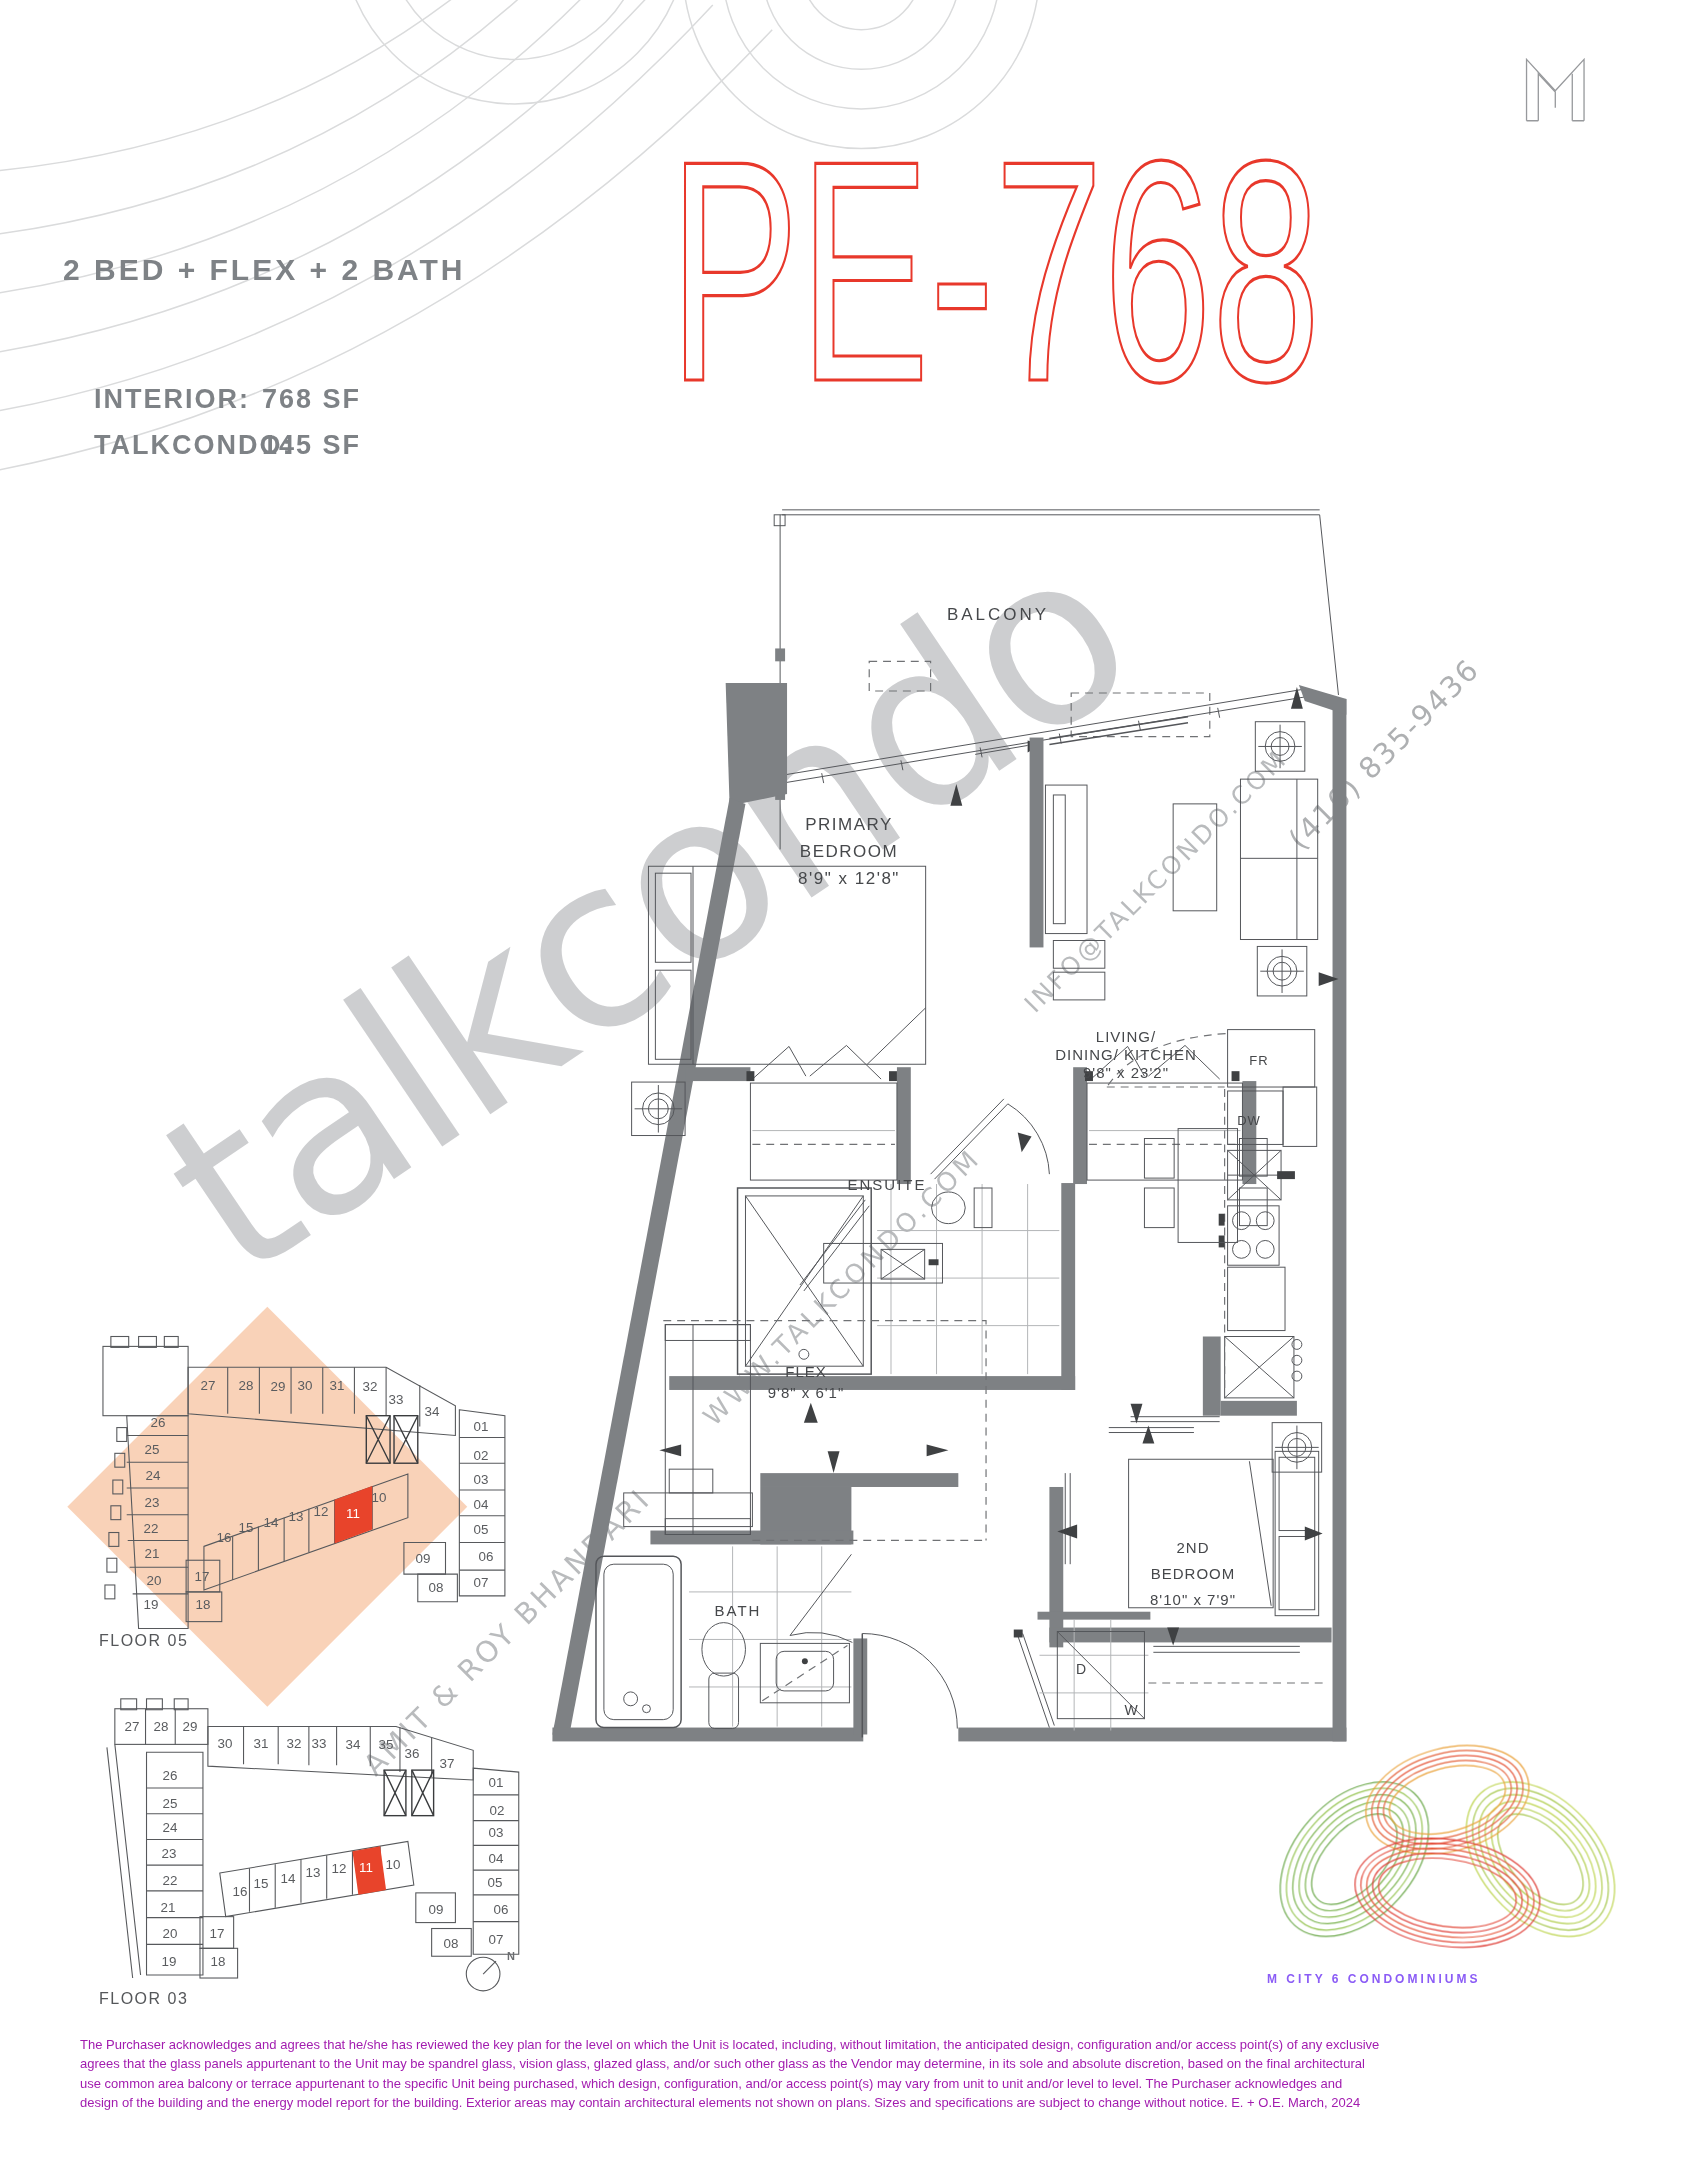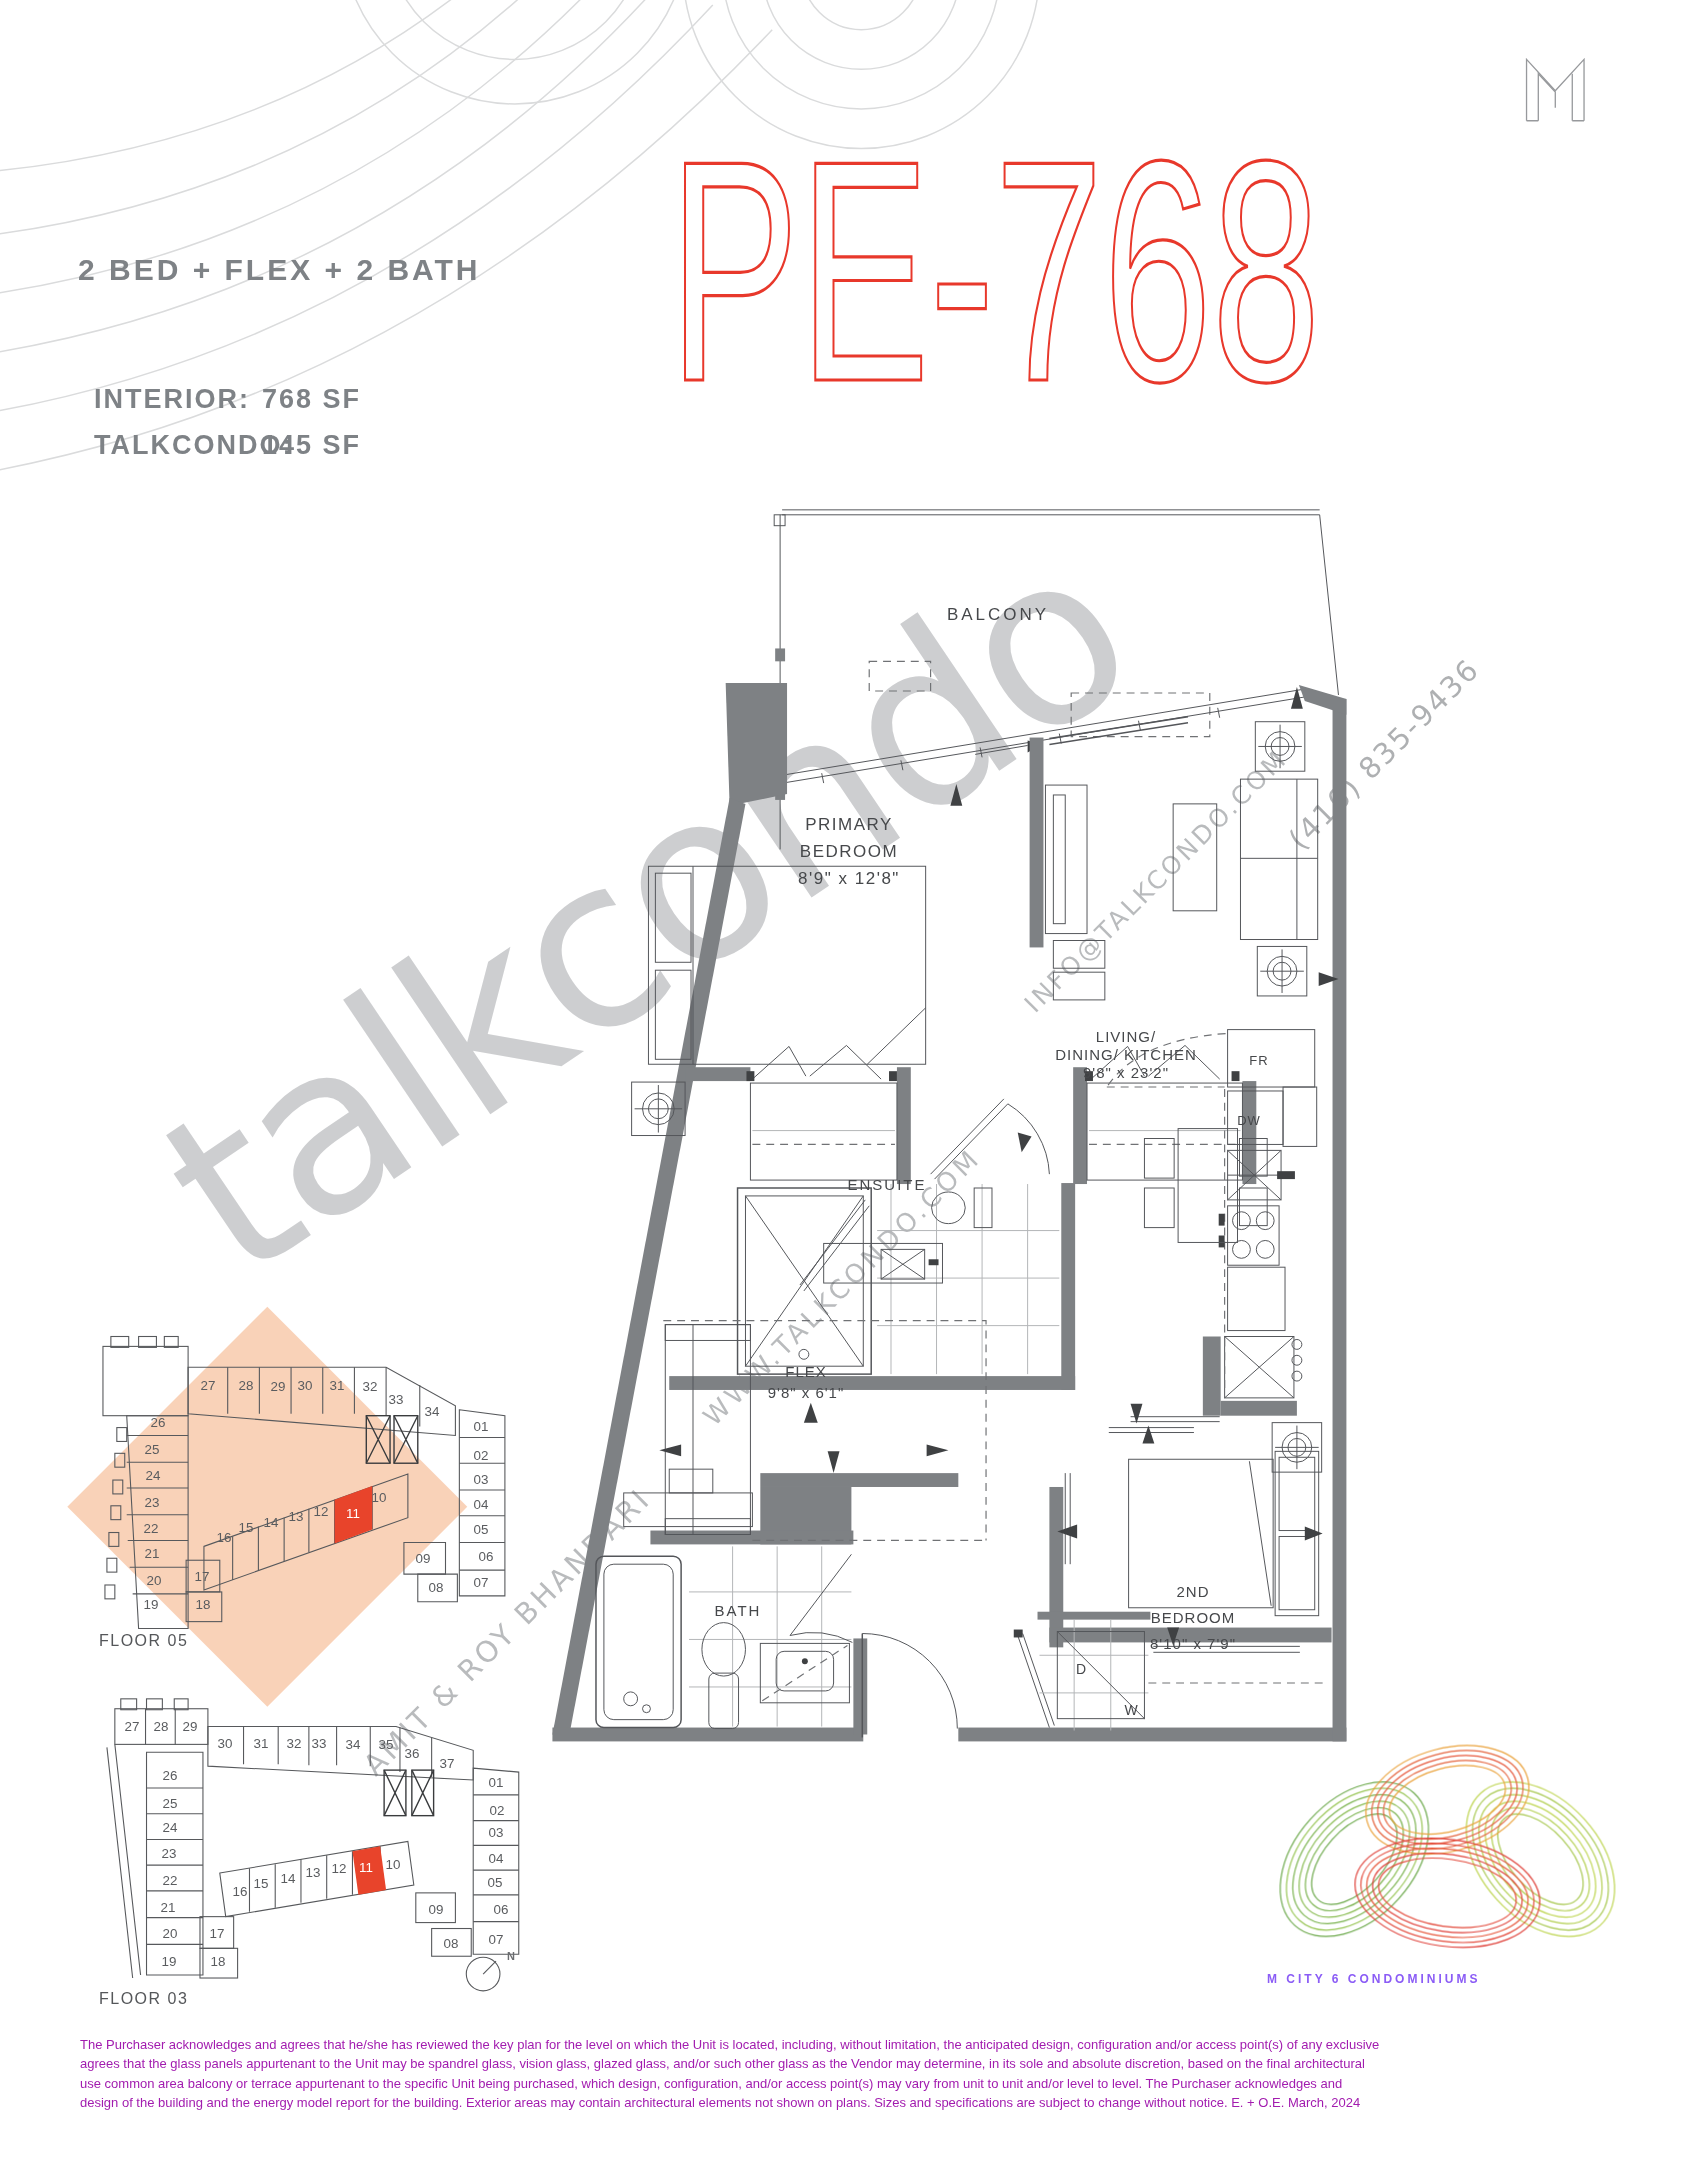--- a/index.html
+++ b/index.html
@@ -1,20 +1,20 @@
 <!DOCTYPE html>
 <html><head>
 <meta charset="utf-8">
 <style>
   html,body{margin:0;padding:0;}
   body{width:1683px;height:2178px;position:relative;background:#ffffff;overflow:hidden;
        font-family:"Liberation Sans",sans-serif;}
   .abs{position:absolute;}
   
-  #unit-type{left:63px;top:253px;font-size:30px;font-weight:700;letter-spacing:3px;color:#7E8286;z-index:3;margin-left:15px;}
+  #unit-type{left:63px;top:253px;font-size:30px;font-weight:700;letter-spacing:3px;color:#7E8286;z-index:3;}
   #specs{left:94px;top:376px;z-index:3;font-size:27px;font-weight:700;letter-spacing:2px;color:#7E8286;line-height:46px;}
   #specs .lbl{display:inline-block;width:168px;}
   #unit-title{left:669px;top:123px;z-index:3;font-size:315px;line-height:297px;font-weight:400;
       color:transparent;-webkit-text-stroke:3.2px #E8382B;white-space:nowrap;
       transform:scaleX(.62);transform-origin:0 0;}
   
   .wm{position:absolute;z-index:1;white-space:nowrap;font-family:"DejaVu Sans",sans-serif;}
   #wm-brand{left:119px;top:1104px;font-size:233px;letter-spacing:-6px;color:rgba(150,153,156,.48);
       transform:rotate(-34deg);transform-origin:0 0;}
   .wm-small{transform:translate(-50%,-50%) rotate(-45deg);color:rgba(128,131,134,.55);font-weight:400;}
@@ -419,21 +419,21 @@
     <div class="room-label" style="left: 887px; top: 1185px; font-size: 15px; letter-spacing: 2px; line-height: 18px;">
       <div>ENSUITE</div>
     </div>
     <div class="room-label" style="left: 806px; top: 1382px; font-size: 15px; letter-spacing: 1px; line-height: 21px;">
       <div>FLEX</div>
       <div>9'8" x 6'1"</div>
     </div>
     <div class="room-label" style="left: 738px; top: 1611px; font-size: 15px; letter-spacing: 2px; line-height: 18px;">
       <div>BATH</div>
     </div>
-    <div class="room-label" style="left: 1193px; top: 1574px; font-size: 15px; letter-spacing: 1px; line-height: 26px; margin-top: 44px;">
+    <div class="room-label" style="left: 1193px; top: 1574px; font-size: 15px; letter-spacing: 1px; line-height: 26px;">
       <div>2ND</div>
       <div>BEDROOM</div>
       <div>8'10" x 7'9"</div>
     </div>
     <div class="room-label" style="left: 1259px; top: 1060px; font-size: 13px; letter-spacing: 1px; line-height: 15px;">
       <div>FR</div>
     </div>
     <div class="room-label" style="left: 1249px; top: 1120px; font-size: 13px; letter-spacing: 1px; line-height: 15px;">
       <div>DW</div>
     </div>

